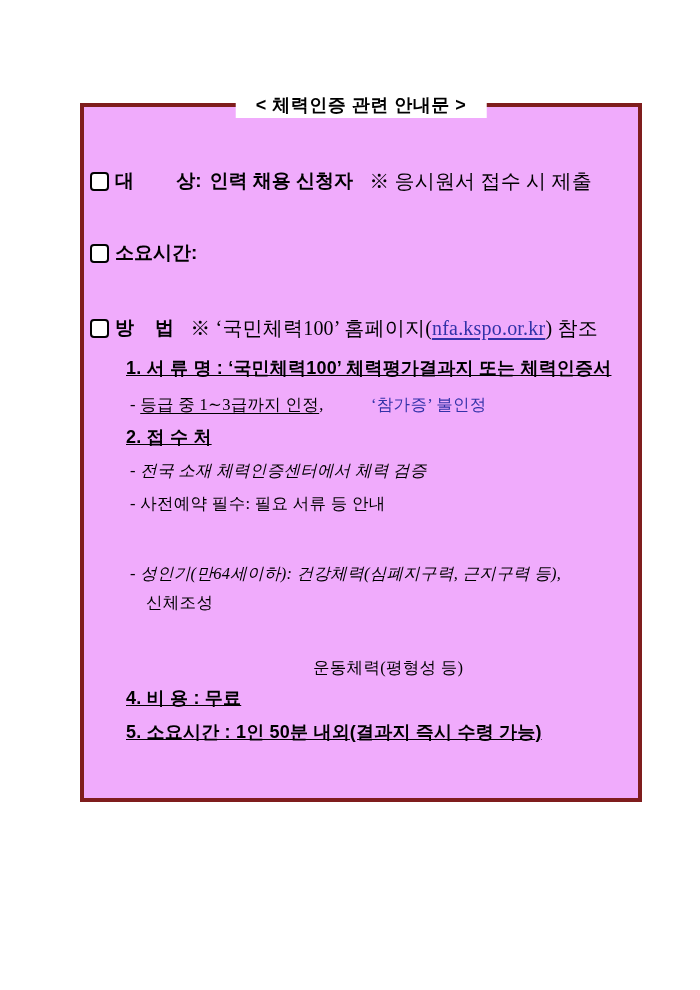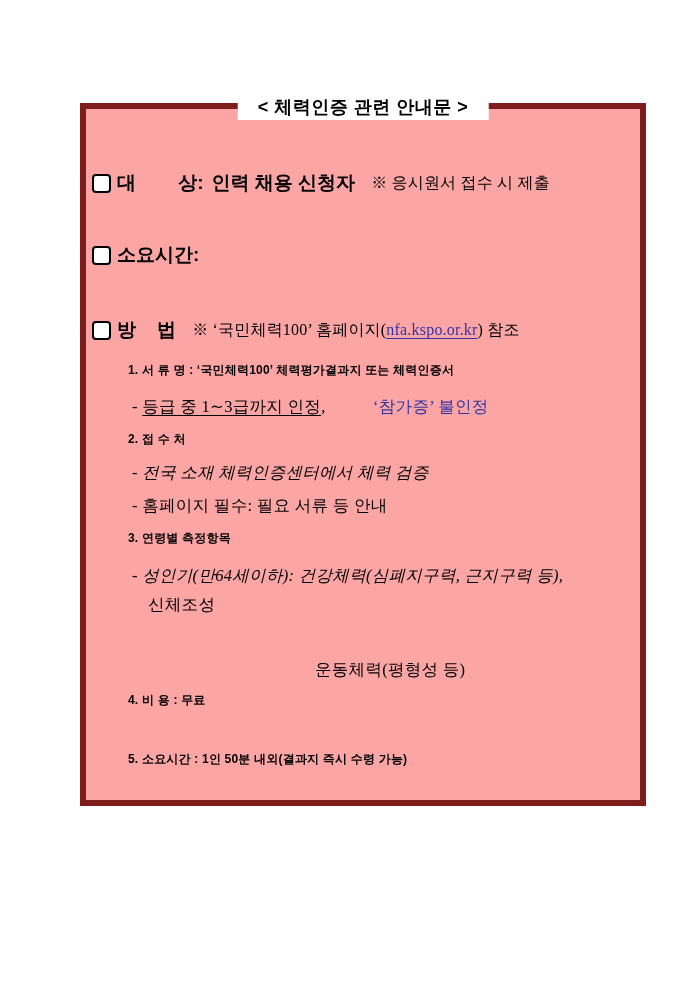--- a/index.html
+++ b/index.html
@@ -17,22 +17,22 @@
     height: 990px;
     background: #ffffff;
     overflow: hidden;
   }
   .frame {
     position: absolute;
     left: 80px;
     top: 103px;
     width: 554px;
     height: 691px;
-    border: 6px solid #7f1d1d;
-    background: #fca5a5;
+    border: 4px solid #7f1d1d;
+    background: #f0abfc;
   }
   .legend {
     position: absolute;
     top: -15px;
     left: 50%;
     transform: translateX(-50%);
     background: #ffffff;
     padding: 0 20px;
     font-size: 18px;
     font-weight: bold;
@@ -58,30 +58,31 @@
     border: 2.5px solid #000000;
     border-radius: 4px;
     margin-right: 6px;
     flex: 0 0 auto;
     background: #ffffff;
   }
   .pre { white-space: pre; }
   .val { margin-left: 8px; }
   .note {
     font-family: "Liberation Serif", "DejaVu Serif", serif;
-    font-size: 16px;
+    font-size: 20px;
     font-weight: normal;
     margin-left: 16px;
     letter-spacing: 0.2px;
   }
   .head {
-    font-size: 12px;
+    font-size: 18px;
     font-weight: bold;
     letter-spacing: 0.2px;
     line-height: 22px;
+    text-decoration: underline;
   }
   .serif-row {
     font-family: "Liberation Serif", "DejaVu Serif", serif;
     font-size: 16.5px;
     letter-spacing: 0.3px;
     line-height: 21px;
   }
   .ul { text-decoration: underline; text-underline-offset: 3px; }
   .blue { color: #3232a8; margin-left: 43px; }
   .link {
@@ -120,29 +121,28 @@
     <div class="row head" style="left:42px; top:250px;">1. 서 류 명 : ‘국민체력100’ 체력평가결과지 또는 체력인증서</div>
 
     <div class="row serif-row" style="left:46px; top:287px;">
       <span class="pre">- </span><span class="ul">등급 중 1∼3급까지 인정</span><span class="pre">, </span><span class="blue">‘참가증’ 불인정</span>
     </div>
 
     <div class="row head" style="left:42px; top:319px;">2. 접 수 처</div>
 
     <div class="row serif-row" style="left:46px; top:353px;font-style:italic;">- 전국 소재 체력인증센터에서 체력 검증</div>
 
-    <div class="row serif-row" style="left:46px; top:386px;">- 홈페이지 필수: 필요 서류 등 안내</div>
+    <div class="row serif-row" style="left:46px; top:386px;">- 사전예약 필수: 필요 서류 등 안내</div>
 
-    <div class="row head" style="left:42px; top:418px;">3. 연령별 측정항목</div>
 
     <div class="row serif-row" style="left:46px; top:456px;font-style:italic;">- 성인기(만64세이하): 건강체력(심폐지구력, 근지구력 등),</div>
 
     <div class="row serif-row" style="left:62px; top:485px;">신체조성</div>
 
 
     <div class="row serif-row" style="left:229px; top:550px;">운동체력(평형성 등)</div>
 
     <div class="row head" style="left:42px; top:580px;">4. 비        용 : 무료</div>
 
-    <div class="row head" style="left:42px; top:614px;margin-top:25px;">5. 소요시간 : 1인 50분 내외(결과지 즉시 수령 가능)</div>
+    <div class="row head" style="left:42px; top:614px;">5. 소요시간 : 1인 50분 내외(결과지 즉시 수령 가능)</div>
 
   </div>
 </div>
 
 </body></html>

